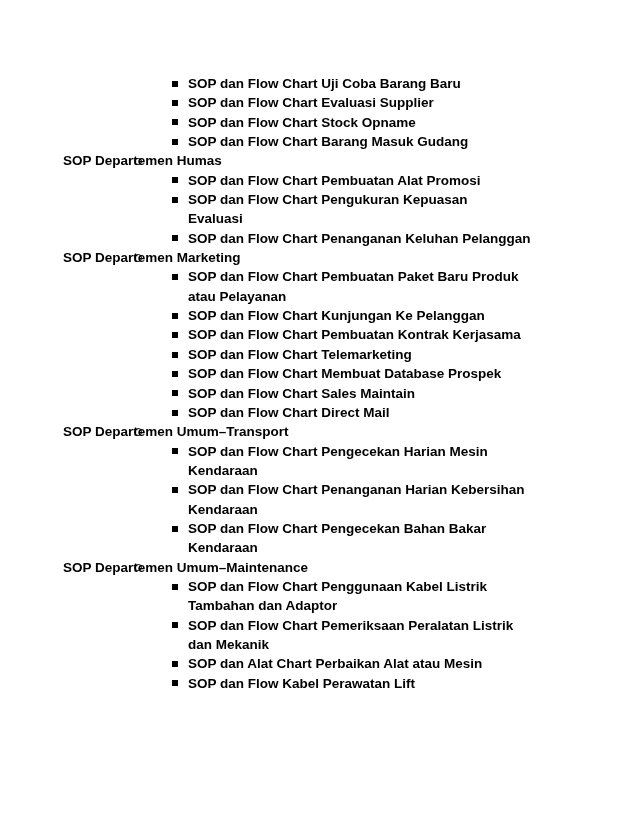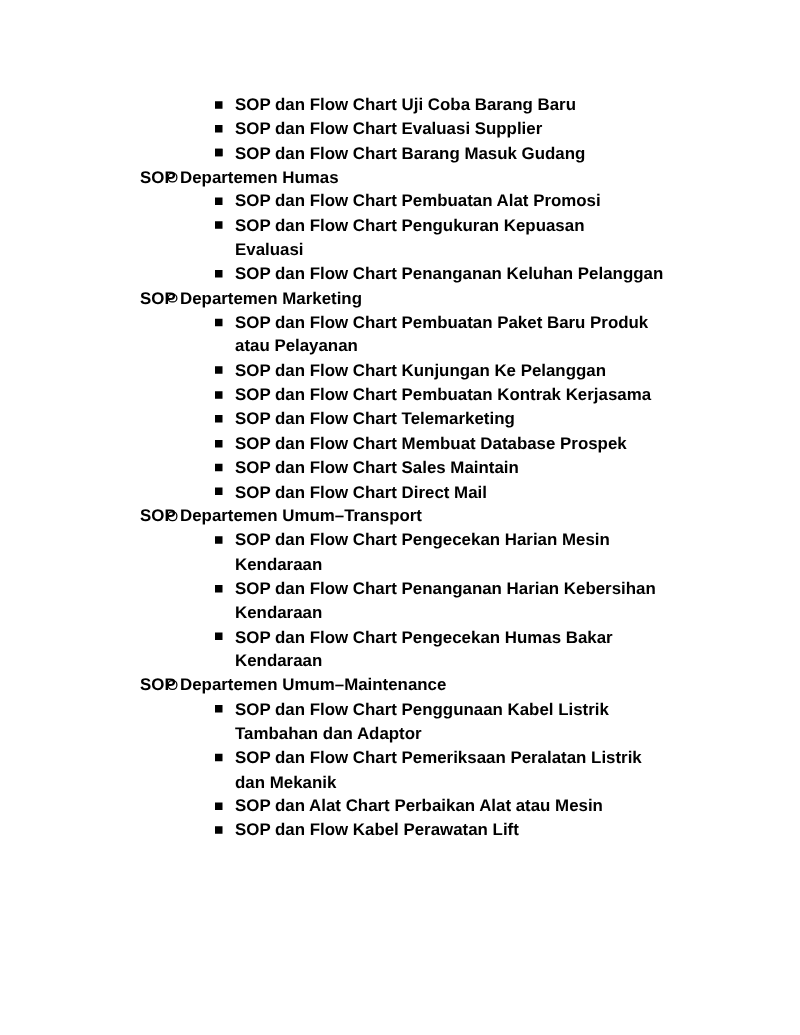--- a/index.html
+++ b/index.html
@@ -34,21 +34,21 @@
     left: 172px;
     top: 6.7px;
     width: 6px;
     height: 6px;
     background: #000000;
   }
 
   
   .section-heading {
     position: relative;
-    padding-left: 112px;
+    padding-left: 63px;
     line-height: 19.35px;
   }
   .circle-bullet {
     position: absolute;
     left: 134px;
     top: 6.2px;
     width: 5.5px;
     height: 5.5px;
     border: 1.2px solid #000000;
     border-radius: 50%;
@@ -59,21 +59,21 @@
 </style>
 </head>
 <body>
 
 <div class="page">
   <div class="content">
 
     <ul>
       <li class="sub-item"><span class="square-bullet"></span><span class="txt">SOP dan Flow Chart Uji Coba Barang Baru</span></li>
       <li class="sub-item"><span class="square-bullet"></span><span class="txt">SOP dan Flow Chart Evaluasi Supplier</span></li>
-      <li class="sub-item"><span class="square-bullet"></span></li>
+      <li class="sub-item"><span class="square-bullet"></span><span class="txt">SOP dan Flow Chart Stock Opname</span></li>
       <li class="sub-item"><span class="square-bullet"></span><span class="txt">SOP dan Flow Chart Barang Masuk Gudang</span></li>
     </ul>
 
     <div class="section">
       <div class="section-heading"><span class="circle-bullet"></span><span class="txt">SOP Departemen Humas</span></div>
       <ul>
         <li class="sub-item"><span class="square-bullet"></span><span class="txt">SOP dan Flow Chart Pembuatan Alat Promosi</span></li>
         <li class="sub-item"><span class="square-bullet"></span><span class="txt">SOP dan Flow Chart Pengukuran Kepuasan
 Evaluasi</span></li>
         <li class="sub-item"><span class="square-bullet"></span><span class="txt">SOP dan Flow Chart Penanganan Keluhan Pelanggan</span></li>
@@ -94,21 +94,21 @@
       </ul>
     </div>
 
     <div class="section">
       <div class="section-heading"><span class="circle-bullet"></span><span class="txt">SOP Departemen Umum–Transport</span></div>
       <ul>
         <li class="sub-item"><span class="square-bullet"></span><span class="txt">SOP dan Flow Chart Pengecekan Harian Mesin
 Kendaraan</span></li>
         <li class="sub-item"><span class="square-bullet"></span><span class="txt">SOP dan Flow Chart Penanganan Harian Kebersihan
 Kendaraan</span></li>
-        <li class="sub-item"><span class="square-bullet"></span><span class="txt">SOP dan Flow Chart Pengecekan Humas Bakar
+        <li class="sub-item"><span class="square-bullet"></span><span class="txt">SOP dan Flow Chart Pengecekan Bahan Bakar
 Kendaraan</span></li>
       </ul>
     </div>
 
     <div class="section">
       <div class="section-heading"><span class="circle-bullet"></span><span class="txt">SOP Departemen Umum–Maintenance</span></div>
       <ul>
         <li class="sub-item"><span class="square-bullet"></span><span class="txt">SOP dan Flow Chart Penggunaan Kabel Listrik
 Tambahan dan Adaptor</span></li>
         <li class="sub-item"><span class="square-bullet"></span><span class="txt">SOP dan Flow Chart Pemeriksaan Peralatan Listrik

